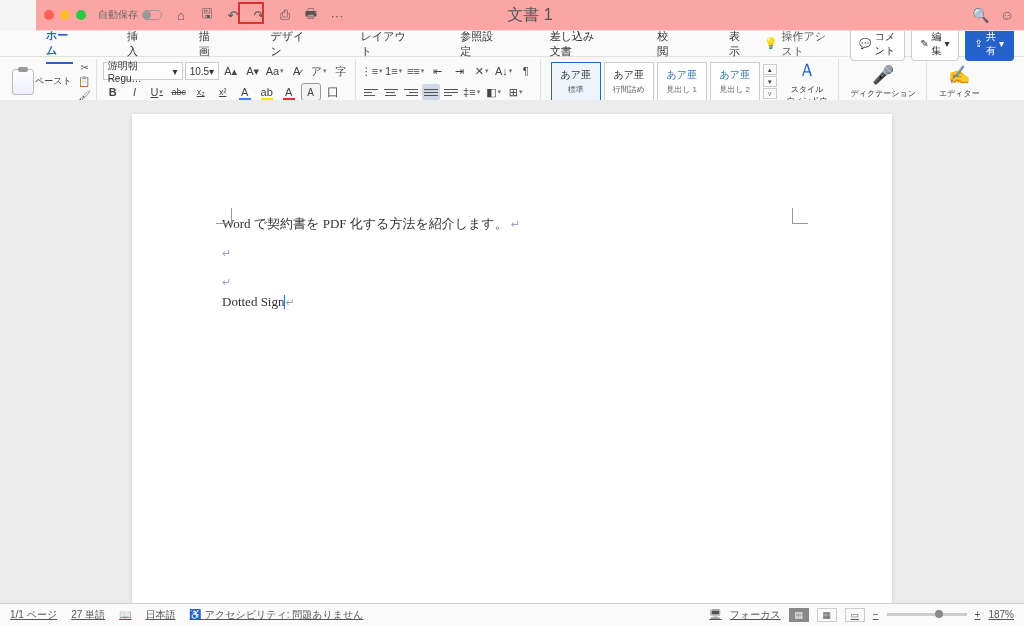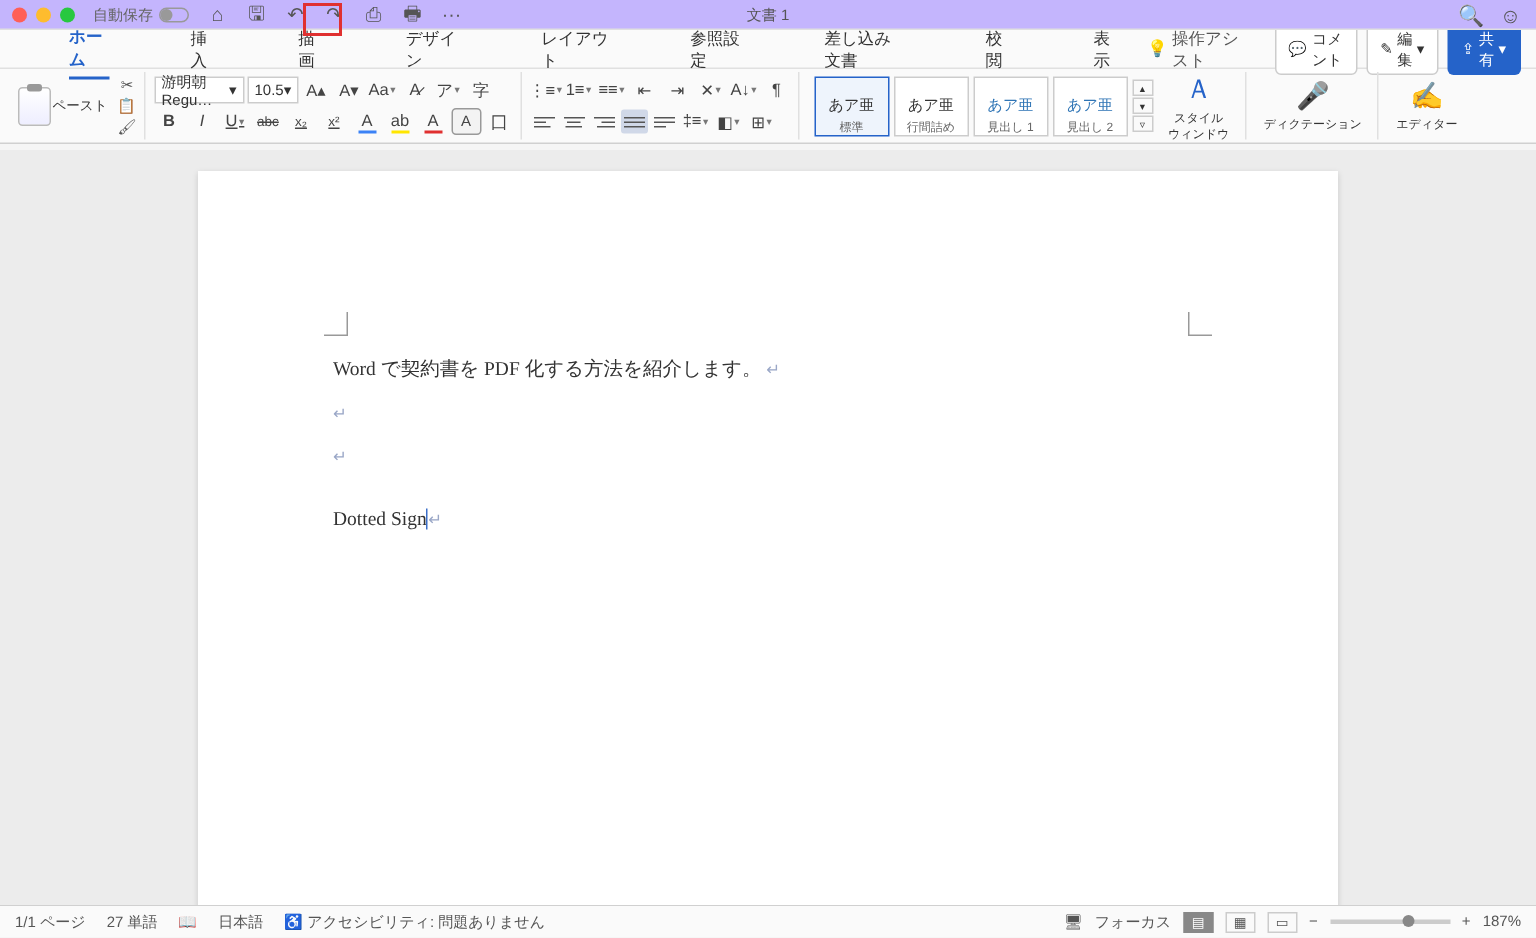--- a/index.html
+++ b/index.html
@@ -1,27 +1,27 @@
 <!DOCTYPE html>
 <html><head>
 <meta charset="utf-8">
 <style>
 * { box-sizing: border-box; margin: 0; padding: 0; }
 body { font-family: -apple-system, "Hiragino Sans", sans-serif; font-size: 11px; background: #f5f5f5; width: 1024px; height: 625px; overflow: hidden; color: #333; position: relative; }
-.titlebar { height: 20px; background: #c4b5fd; border-bottom: 1px solid #e0e0e0; display: flex; align-items: center; padding: 0 8px; position: relative; }
+.titlebar { height: 31px; background: #fca5a5; border-bottom: 1px solid #e0e0e0; display: flex; align-items: center; padding: 0 8px; position: relative; margin-left: 36px; }
 .traffic { display: flex; gap: 6px; }
 .dot { width: 10px; height: 10px; border-radius: 50%; }
 .red { background: #ff5f57; } .yellow { background: #febc2e; } .green { background: #28c840; }
 .autosave { margin-left: 12px; font-size: 10px; color: #666; display: flex; align-items: center; gap: 4px; }
 .toggle-sw { width: 20px; height: 10px; border: 1px solid #999; border-radius: 5px; position: relative; }
 .toggle-sw::after { content: ""; width: 8px; height: 8px; background: #999; border-radius: 50%; position: absolute; top: 0; left: 0; }
 .qat { display: flex; align-items: center; gap: 8px; margin-left: 10px; }
 .qat-btn { width: 18px; height: 18px; color: #555; display: flex; align-items: center; justify-content: center; font-size: 13px; cursor: pointer; }
 .highlight-box { position: absolute; border: 2px solid #e03030; width: 26px; height: 22px; left: 202px; top: 2px; z-index: 10; pointer-events: none; }
-.doc-title { position: absolute; left: 50%; transform: translateX(-50%); font-size: 10px; color: #555; }
+.doc-title { position: absolute; left: 50%; transform: translateX(-50%); font-size: 16px; color: #555; }
 .top-right { margin-left: auto; display: flex; gap: 8px; align-items: center; }
 .top-right .qat-btn { font-size: 14px; }
 
 .tabs { height: 26px; background: #fafafa; display: flex; align-items: center; padding: 0 10px; gap: 18px; border-bottom: 1px solid #e0e0e0; }
 .tab { font-size: 11px; color: #333; padding: 4px 0; cursor: pointer; margin-left: 36px; }
 .tab.active { color: #2563c9; border-bottom: 2px solid #2563c9; font-weight: 600; }
 .assist { display: flex; align-items: center; gap: 3px; color: #555; }
 .bulb { font-size: 11px; }
 .tabs-right { margin-left: auto; display: flex; gap: 6px; align-items: center; }
 .pill { border: 1px solid #ccc; border-radius: 4px; padding: 2px 8px; font-size: 10px; display: flex; align-items: center; gap: 3px; cursor: pointer; background: #fff; }
@@ -33,67 +33,67 @@
 .paste-blk { display: flex; flex-direction: row; align-items: center; gap: 1px; padding: 0 4px; }
 .paste-ic { width: 22px; height: 26px; border: 1px solid #bbb; border-radius: 3px; background: linear-gradient(#fff,#eef); position: relative; }
 .paste-ic::before { content:""; position:absolute; top:-3px; left:5px; width:10px; height:5px; background:#999; border-radius:2px; }
 .paste-lbl { font-size: 9px; }
 .mini-col { display: flex; flex-direction: column; gap: 2px; margin-left: 2px; }
 .mini-btn { width: 14px; height: 12px; font-size: 10px; color: #555; display:flex;align-items:center;justify-content:center; cursor:pointer; }
 
 .font-row { display: flex; flex-direction: column; gap: 3px; }
 .font-top { display: flex; gap: 2px; align-items: center; }
 .font-sel { border: 1px solid #ccc; font-size: 10px; padding: 1px 4px; background: #fff; height: 18px; display:flex;align-items:center; cursor:pointer; }
-.fn { width: 60px; } .fs { width: 34px; }
+.fn { width: 80px; } .fs { width: 34px; }
 .tb-btn { width: 20px; height: 18px; display: flex; align-items: center; justify-content: center; font-size: 11px; color: #444; cursor: pointer; border-radius: 2px; }
 .font-bot { display: flex; gap: 2px; align-items: center; }
 .b { font-weight: bold; } .i { font-style: italic; } .u { text-decoration: underline; }
 .abc { text-decoration: line-through; font-size: 9px; }
 .sub { font-size: 9px; text-decoration: underline; } 
 .dd::after { content: "▾"; font-size: 7px; margin-left: 1px; color: #777; }
 .color-a { position: relative; }
 .color-a::after { content: ""; position: absolute; bottom: 1px; left: 3px; width: 12px; height: 2px; background: #e03030; }
 .color-hl::after { background: #ffe600; }
 .color-blue::after { background: #3b82f6; }
 .circ-a { border: 1px solid #999; border-radius: 3px; padding: 0 3px; font-size: 10px; background: #f3f3f3; }
 
 .para-row { display: flex; flex-direction: column; gap: 3px; }
 .para-top, .para-bot { display: flex; gap: 2px; align-items: center; }
 .align-btn { width: 18px; height: 16px; display: flex; flex-direction: column; gap: 2px; justify-content: center; padding: 0 2px; cursor:pointer; }
 .ln { height: 1px; background: #555; }
 .ln.s { width: 60%; } .ln.m { width: 80%; } .ln.f { width: 100%; }
 .align-btn.sel { background: #d0d8e8; border-radius: 2px; }
 
 .styles { display: flex; gap: 3px; align-items: center; padding: 0 4px; }
-.style-card { width: 50px; height: 40px; border: 1px solid #ccc; background: #fff; display: flex; flex-direction: column; align-items: center; justify-content: flex-end; font-size: 8px; cursor: pointer; }
+.style-card { width: 50px; height: 40px; border: 1px solid #ccc; background: #fff; display: flex; flex-direction: column; align-items: center; justify-content: center; font-size: 8px; cursor: pointer; }
 .style-card.sel { border: 1.5px solid #2563c9; background: #eef4fc; }
 .style-pv { font-size: 10px; color: #333; }
 .style-nm { font-size: 8px; color: #666; margin-top: 2px; }
 .style-nav { width: 14px; display: flex; flex-direction: column; gap: 1px; }
 .style-nav div { height: 11px; border: 1px solid #ccc; font-size: 7px; display:flex;align-items:center;justify-content:center; cursor:pointer; }
 
 .big-btn { display: flex; flex-direction: column; align-items: center; justify-content: center; padding: 0 6px; gap: 2px; cursor: pointer; }
 .big-btn .ic { font-size: 18px; }
 .big-btn .lbl { font-size: 8px; text-align: center; white-space: nowrap; }
 .mic { color: #3b82f6; }
 .pen-ic { color: #2563c9; }
 
 .canvas { position: absolute; top: 100px; bottom: 22px; left: 0; right: 0; background: #ececec; overflow: auto; display: flex; justify-content: center; padding-top: 14px; }
 .page { width: 760px; height: 960px; background: #fff; box-shadow: 0 1px 4px rgba(0,0,0,0.15); position: relative; padding: 100px 90px; }
 .corner { position: absolute; width: 16px; height: 16px; }
 .corner.tl { top: 94px; left: 84px; border-right: 1px solid #999; border-bottom: 1px solid #999; }
 .corner.tr { top: 94px; right: 84px; border-left: 1px solid #999; border-bottom: 1px solid #999; }
 .doc-h1 { font-size: 19px; font-weight: 700; font-family: "Hiragino Sans", sans-serif; margin-top: 30px; }
-.doc-p { font-size: 13px; font-family: "Yu Mincho", serif; margin-top: 22px; line-height: 1.6; }
+.doc-p { font-size: 13px; font-family: "Yu Mincho", serif; line-height: 1.6; }
 .para-mark { color: #9aa7c7; font-size: 11px; }
 .empty-p { margin-top: 8px; }
 .cursor-line { display: inline-block; width: 1px; height: 14px; background: #3b6fc9; vertical-align: text-bottom; animation: blink 1s infinite; }
 @keyframes blink { 50% { opacity: 0; } }
 
-.statusbar { position: absolute; bottom: 0; left: 0; right: 0; height: 22px; background: #fafafa; border-top: 1px solid #d0d0d0; display: flex; align-items: center; padding: 0 10px; font-size: 10px; color: #555; gap: 14px; }
+.statusbar { position: absolute; bottom: 0; left: 0; right: 0; height: 22px; background: #fafafa; border-top: 1px solid #d0d0d0; display: flex; align-items: center; padding: 0 10px; font-size: 10px; color: #555; gap: 14px; text-decoration: underline; }
 .sb-right { margin-left: auto; display: flex; align-items: center; gap: 8px; }
 .view-btn { width: 20px; height: 14px; border: 1px solid #ccc; cursor: pointer; display:flex;align-items:center;justify-content:center; font-size:9px; }
 .view-btn.sel { background: #888; color:#fff; border-color:#888; }
 .zoom-slider { width: 80px; height: 3px; background: #ccc; position: relative; }
 .zoom-slider::after { content:""; width:8px;height:8px;background:#888;border-radius:50%;position:absolute;top:-3px;left:60%; }
 </style>
 </head>
 <body>
 
 <div class="titlebar">

